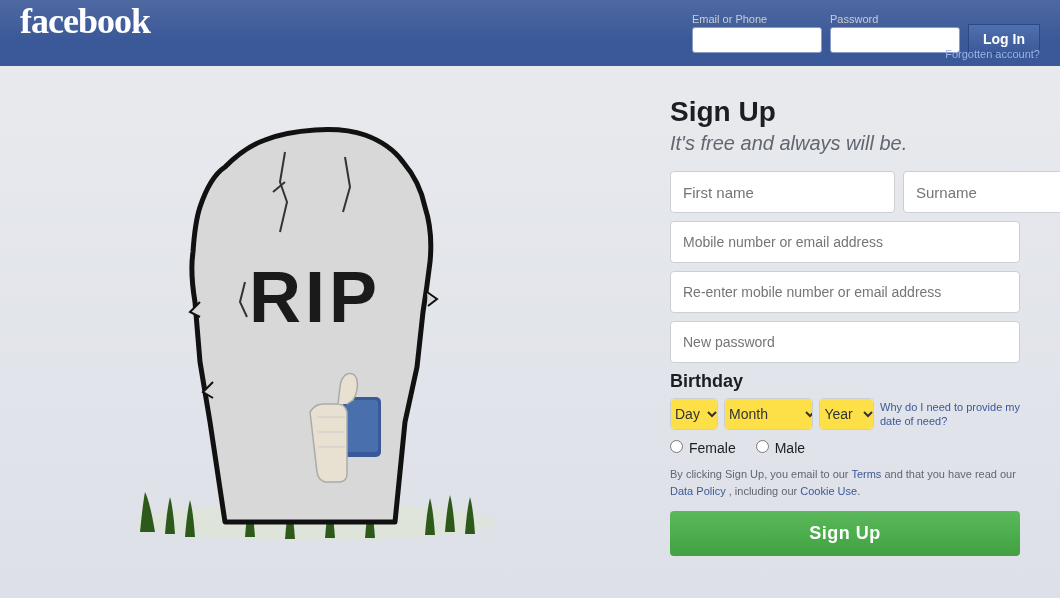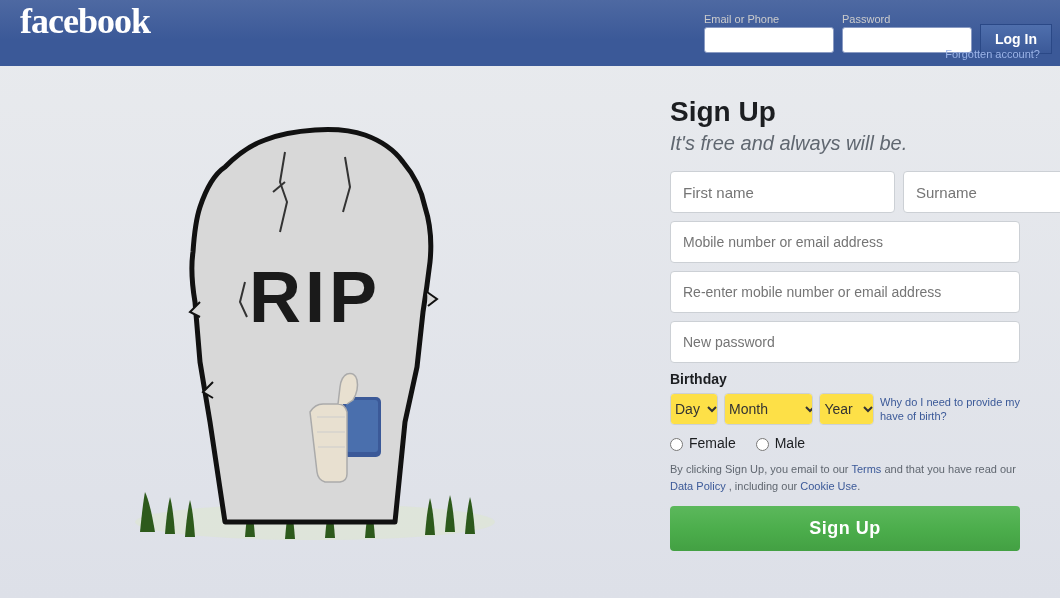--- a/index.html
+++ b/index.html
@@ -21,21 +21,21 @@
     }
     #logo {
       color: white;
       font-size: 36px;
       font-weight: bold;
       font-family: Georgia, serif;
       letter-spacing: -1px;
     }
     #header-right {
       position: absolute;
-      right: 8px;
+      right: 20px;
       top: 50%;
       transform: translateY(-50%);
       display: flex;
       align-items: center;
       gap: 8px;
     }
     .header-input-group {
       display: flex;
       flex-direction: column;
       gap: 2px;
@@ -138,21 +138,21 @@
       height: 42px;
       border: 1px solid #ccd0d5;
       border-radius: 4px;
       padding: 0 12px;
       font-size: 15px;
       color: #999;
       background: white;
     }
 
     #birthday-label {
-      font-size: 14px;
+      font-size: 18px;
       font-weight: bold;
       color: #1c1e21;
       margin-bottom: 6px;
     }
 
     #birthday-row {
       display: flex;
       align-items: center;
       gap: 6px;
       margin-bottom: 10px;
@@ -184,21 +184,21 @@
       text-decoration: none;
     }
 
     #gender-row {
       display: flex;
       gap: 20px;
       margin-bottom: 10px;
     }
     .gender-option {
       display: flex;
-      align-items: flex-end;
+      align-items: flex-start;
       gap: 6px;
       font-size: 14px;
       color: #1c1e21;
     }
     .gender-option input[type="radio"] {
       cursor: pointer;
     }
 
     #terms-text {
       font-size: 11px;
@@ -364,21 +364,21 @@
           <option>October</option><option>November</option><option>December</option>
         </select>
       </div>
       <div class="birthday-select-wrapper">
         <select class="birthday-select">
           <option>Year</option>
           <option>2024</option><option>2023</option><option>2010</option><option>2000</option>
           <option>1990</option><option>1980</option><option>1970</option><option>1960</option><option>1950</option>
         </select>
       </div>
-      <a href="#" id="why-dob">Why do I need to provide my have of birth?</a>
+      <a href="#" id="why-dob">Why do I need to provide my date of need?</a>
     </div>
 
     <div id="gender-row">
       <label class="gender-option">
         <input type="radio" name="gender" value="female" style="">
         <span>Female</span>
       </label>
       <label class="gender-option">
         <input type="radio" name="gender" value="male" style="">
         <span>Male</span>

